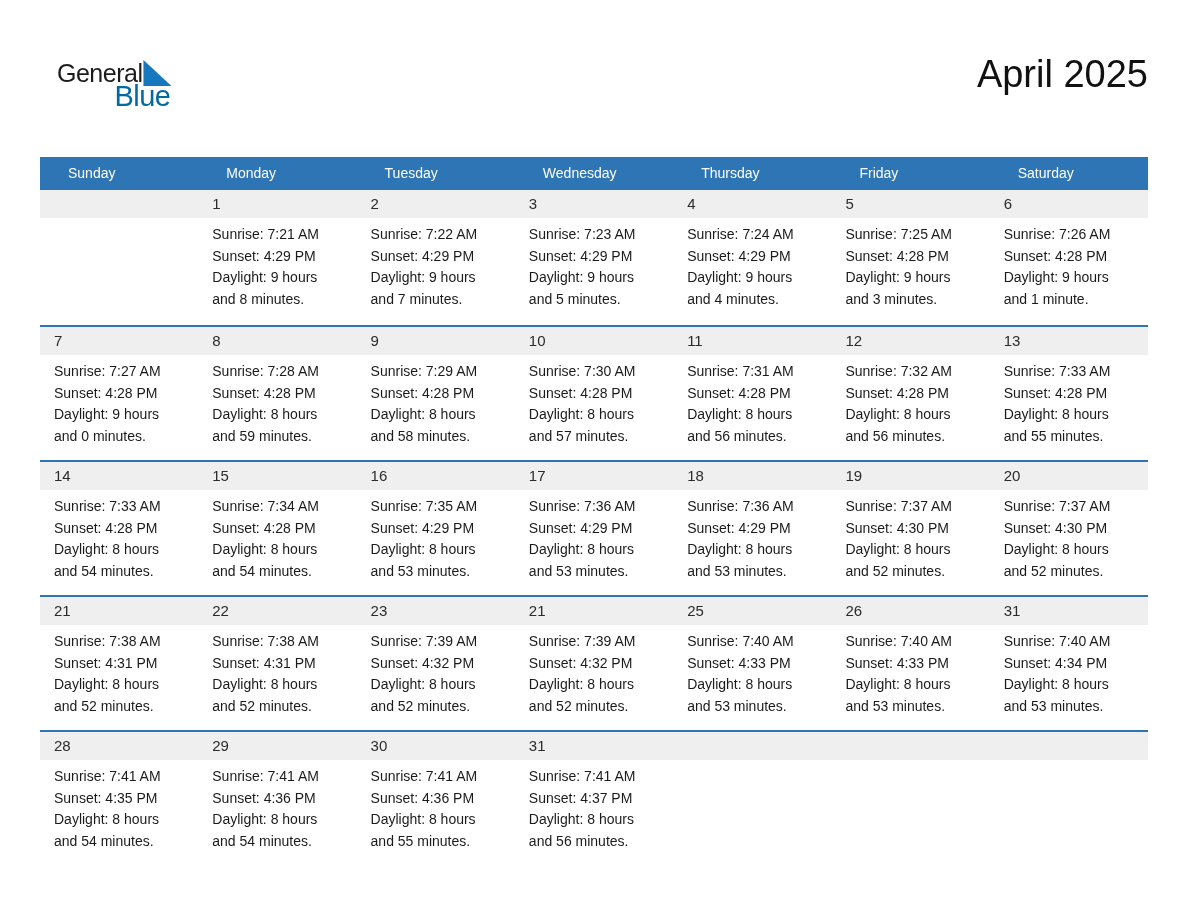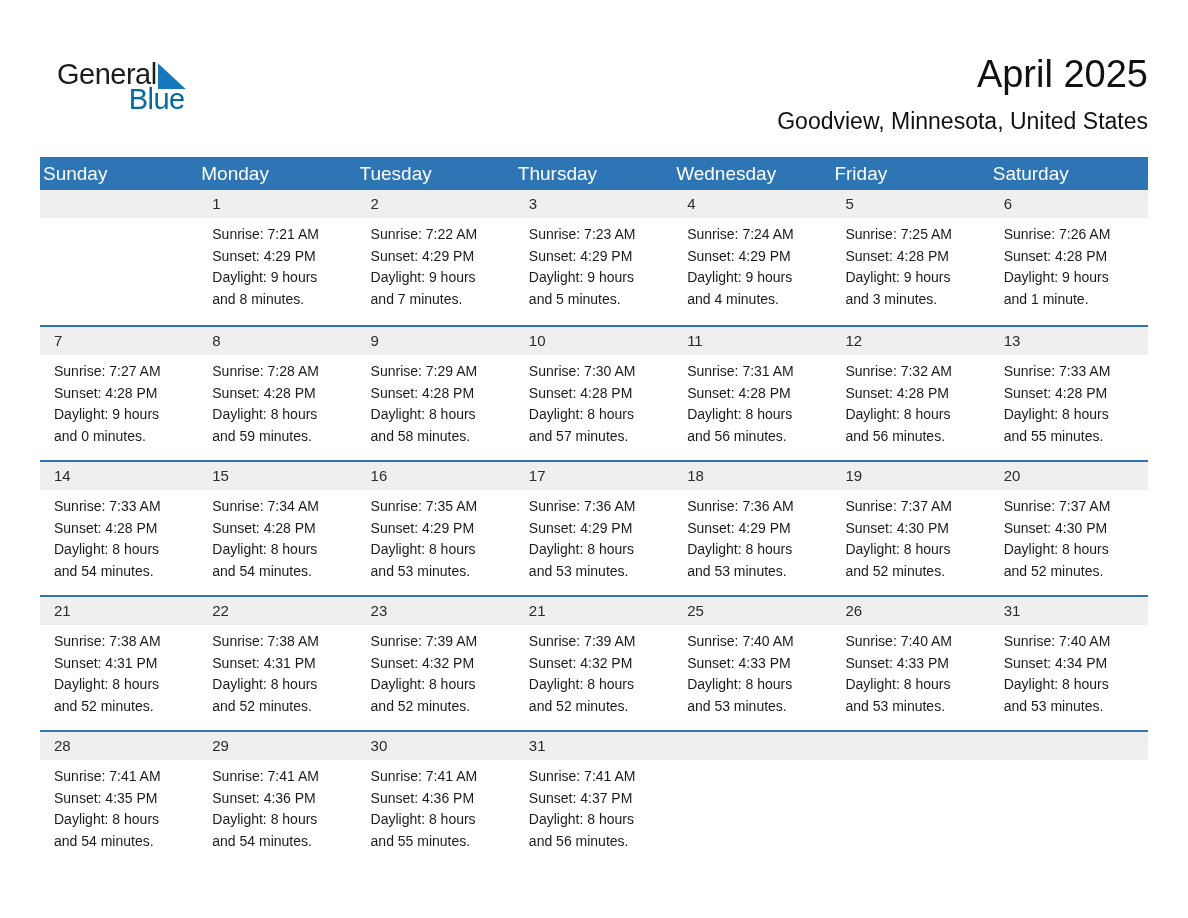--- a/index.html
+++ b/index.html
@@ -14,21 +14,21 @@
   .page { width: 1188px; height: 918px; position: relative; }
 
   
   .topbar {
     position: absolute; left: 40px; right: 40px; top: 52px;
     display: flex; justify-content: space-between; align-items: flex-start;
   }
   .logo { margin-left: 17px; margin-top: 8px; width: fit-content; }
   .logo-top { display: flex; align-items: flex-end; }
   .logo-general {
-    font-size: 29px; letter-spacing: -0.5px; color: #1c1c1c; line-height: 1;
+    font-size: 25px; letter-spacing: -0.5px; color: #1c1c1c; line-height: 1;
   }
   .logo-triangle {
     width: 28px; height: 26px; margin-left: 1px;
     background: #1779bd;
     clip-path: polygon(0 0, 100% 100%, 0 100%);
   }
   .logo-blue {
     font-size: 29px; letter-spacing: -0.5px; color: #0369a1;
     line-height: 1; text-align: right; margin-top: -4px; padding-right: 1px;
   }
@@ -36,21 +36,21 @@
   .month-title { font-size: 38px; color: #111; line-height: 1.2; font-weight: normal; }
   .location { font-size: 23px; color: #111; margin-top: 10px; font-weight: normal; }
 
   
   .calendar { position: absolute; left: 40px; top: 157px; width: 1108px; }
   .weekday-header {
     display: grid; grid-template-columns: repeat(7, 1fr);
     background: #2e75b6; height: 33px;
   }
   .weekday-header > div {
-    color: #ffffff; font-size: 19px; line-height: 33px; padding-left: 3px;
+    color: #ffffff; font-size: 14px; line-height: 33px; padding-left: 28px;
     overflow: hidden; white-space: nowrap;
   }
   .week { min-height: 135px; }
   .week + .week { border-top: 2px solid #2e75b6; }
   .band {
     display: grid; grid-template-columns: repeat(7, 1fr);
     background: #efefef; height: 28px;
   }
   .ncell {
     font-size: 15px; line-height: 28px; padding-left: 14px; color: #2b2b2b;
@@ -70,32 +70,31 @@
   <div class="topbar">
     <div class="logo">
       <div class="logo-top">
         <span class="logo-general">General</span>
         <span class="logo-triangle"></span>
       </div>
       <div class="logo-blue">Blue</div>
     </div>
     <div class="titleblock">
       <div class="month-title">April 2025</div>
-      <div class="location">Goodview, Minnesota, United States</div>
     </div>
   </div>
 
   <div class="calendar">
 
     <div class="weekday-header">
       <div>Sunday</div>
       <div>Monday</div>
       <div>Tuesday</div>
+      <div>Wednesday</div>
       <div>Thursday</div>
-      <div>Wednesday</div>
       <div>Friday</div>
       <div>Saturday</div>
     </div>
 
     <section class="week">
       <div class="band">
         <div class="ncell"></div>
         <div class="ncell">1</div>
         <div class="ncell">2</div>
         <div class="ncell">3</div>

